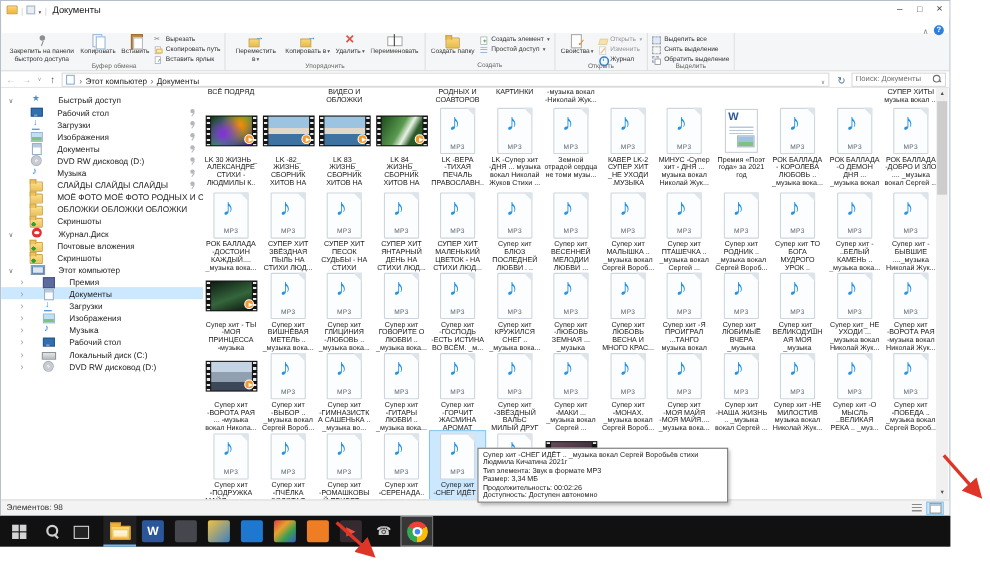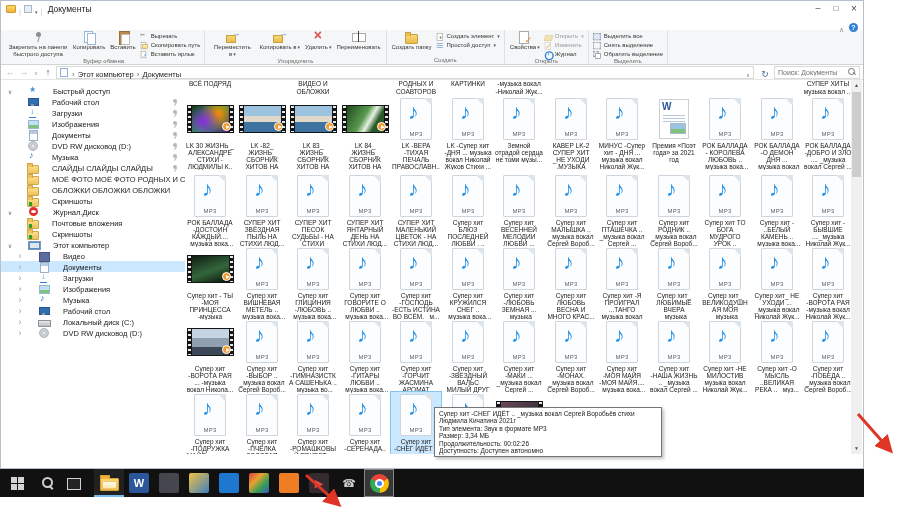--- a/index.html
+++ b/index.html
@@ -441,21 +441,21 @@
           <span class="navlab">Скриншоты</span>
         </div>
         <div class="navrow root">
           <span class="exp open"></span>
           <div class="si si-computer"></div>
           <span class="navlab">Этот компьютер</span>
         </div>
         <div class="navrow child haschev">
           <span class="exp closed"></span>
           <div class="si si-video"></div>
-          <span class="navlab">Видео</span>
+          <span class="navlab">Премия</span>
         </div>
         <div class="navrow child sel haschev">
           <span class="exp closed"></span>
           <div class="si si-documents"></div>
           <span class="navlab">Документы</span>
         </div>
         <div class="navrow child haschev">
           <span class="exp closed"></span>
           <div class="si si-downloads"></div>
           <span class="navlab">Загрузки</span>
@@ -1090,20 +1090,27 @@
           <div class="flabel">Супер хит -музыка вокал -Николай Жук...</div>
         </div>
       </div>
 
     <div id="vscroll">
       <div class="sarrow up"></div>
       <div id="sthumb"></div>
       <div class="sarrow dn"></div>
     </div>
 
+    <div id="statusbar">
+      <span id="statustext">Элементов: 98</span>
+      <div class="viewbtns">
+        <div class="vb vb-list"></div>
+        <div class="vb vb-thumb active"></div>
+      </div>
+    </div>
 
     <div id="tooltip">
         <div class="tipline">Супер хит -СНЕГ ИДЁТ ..   _музыка вокал Сергей  Воробьёв  стихи</div>
         <div class="tipline">Людмила  Кичатина   2021г</div>
         <div class="tipline">Тип элемента: Звук в формате MP3</div>
         <div class="tipline">Размер: 3,34 МБ</div>
         <div class="tipline">Продолжительность: 00:02:26</div>
         <div class="tipline">Доступность: Доступен автономно</div>
       </div>
   </div>

